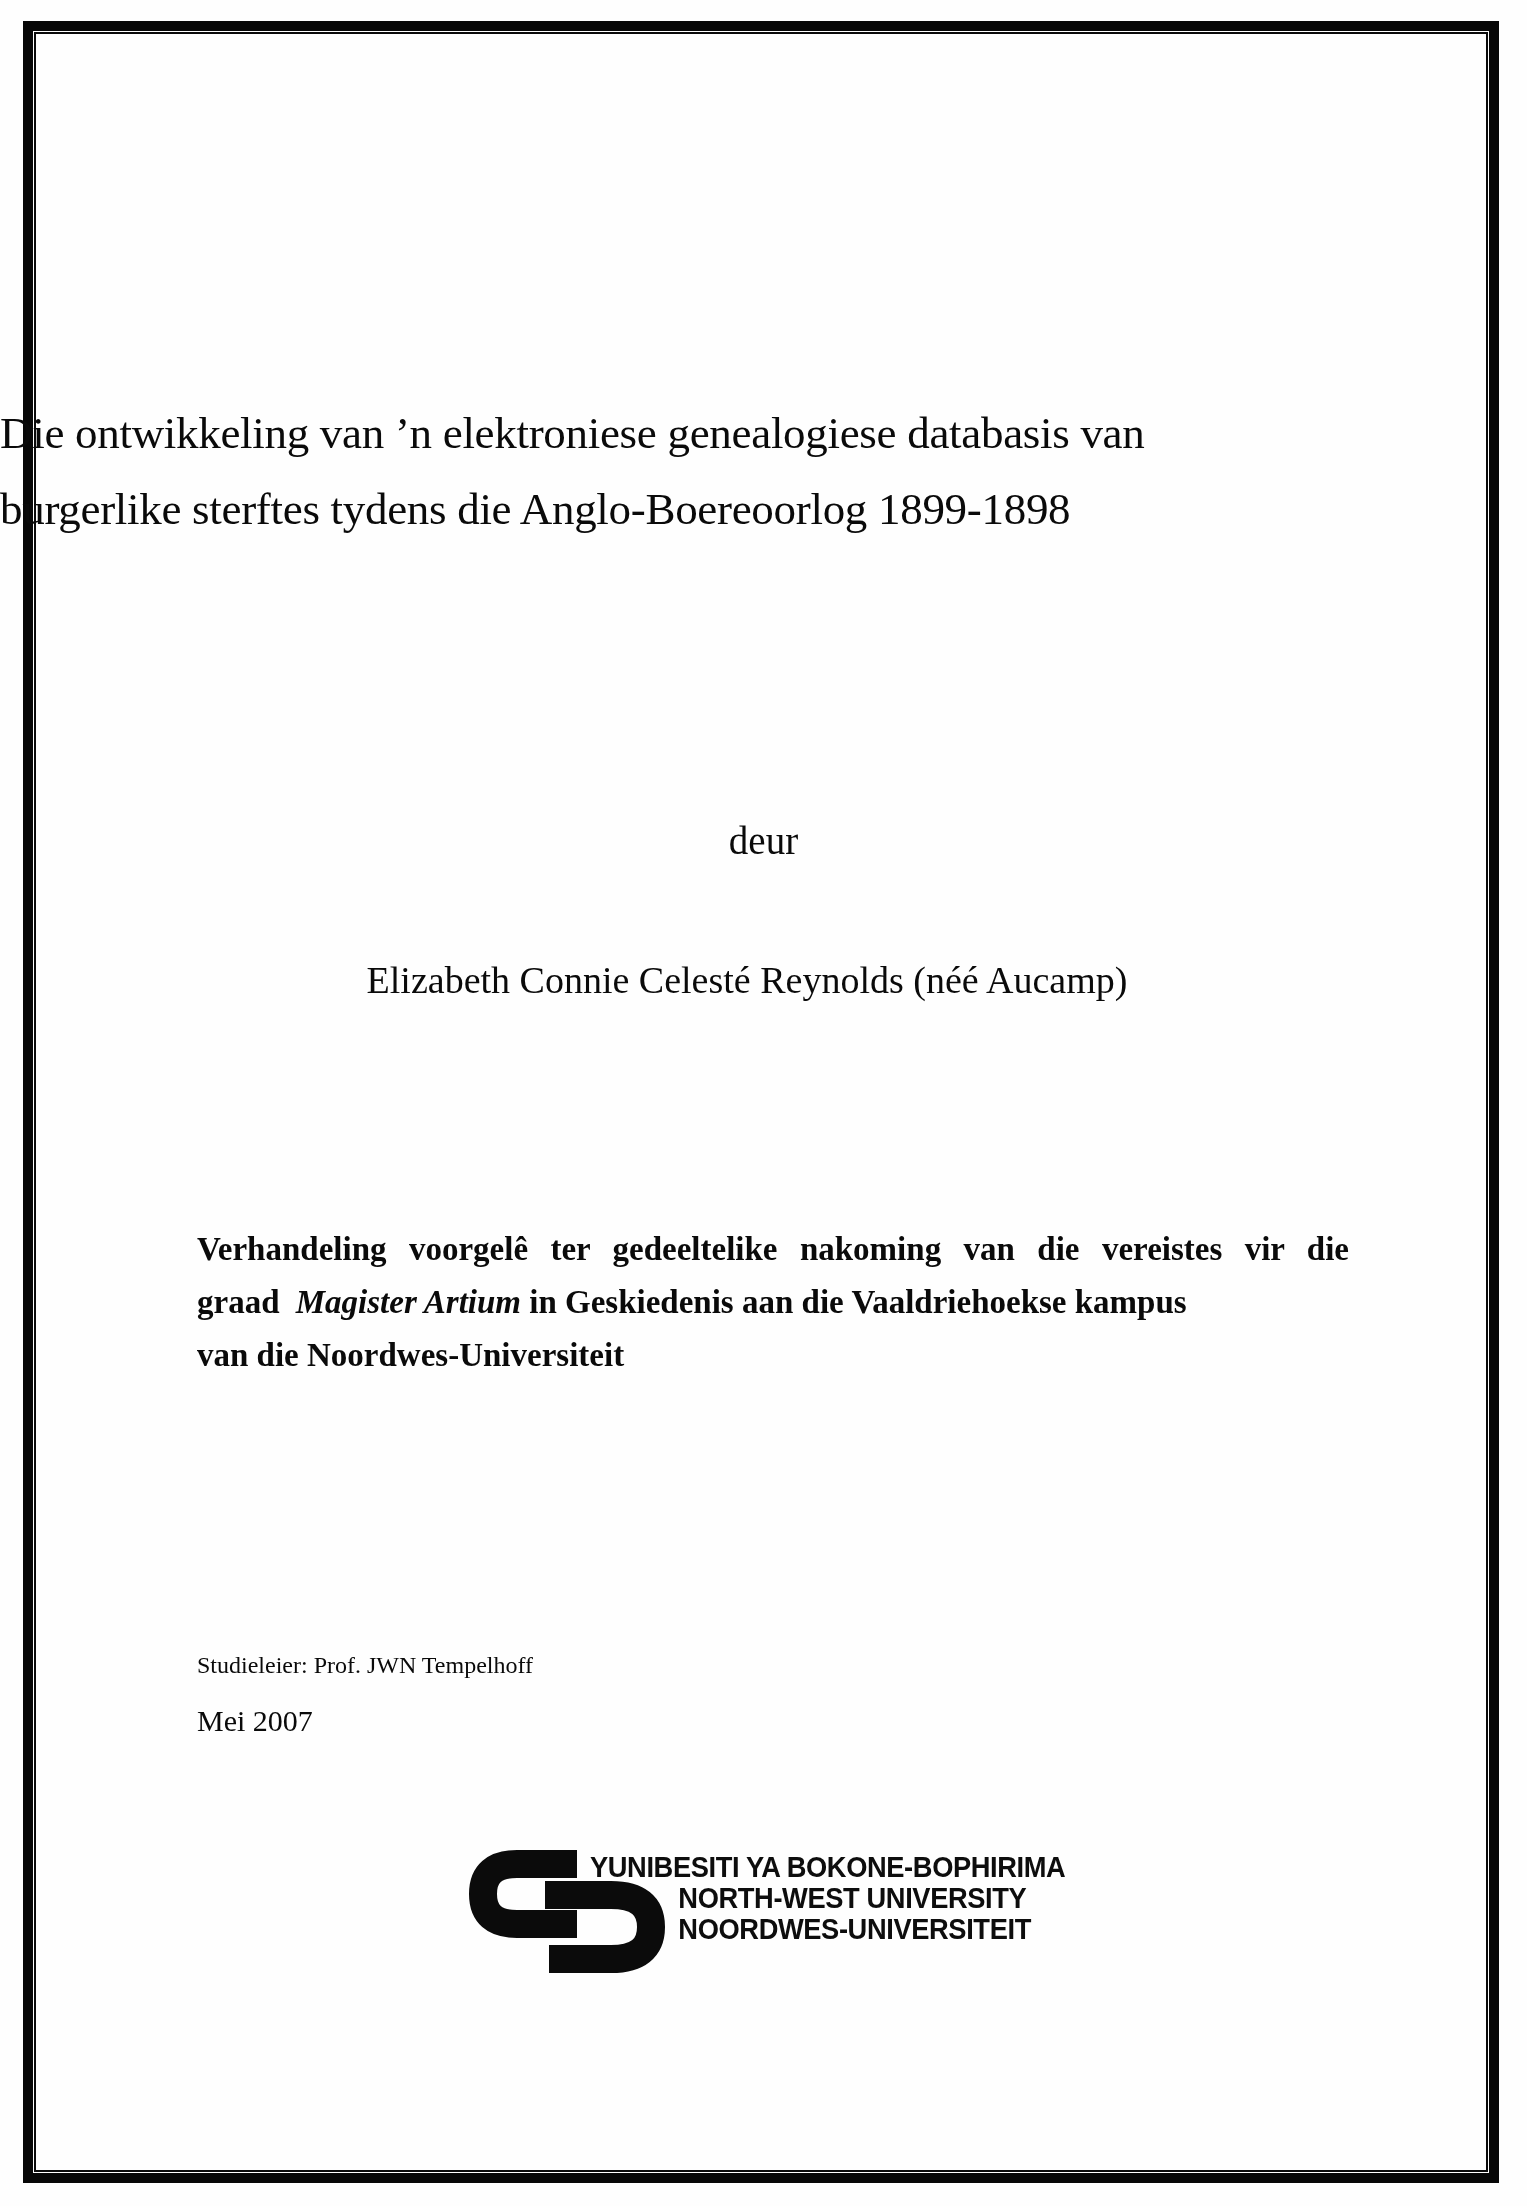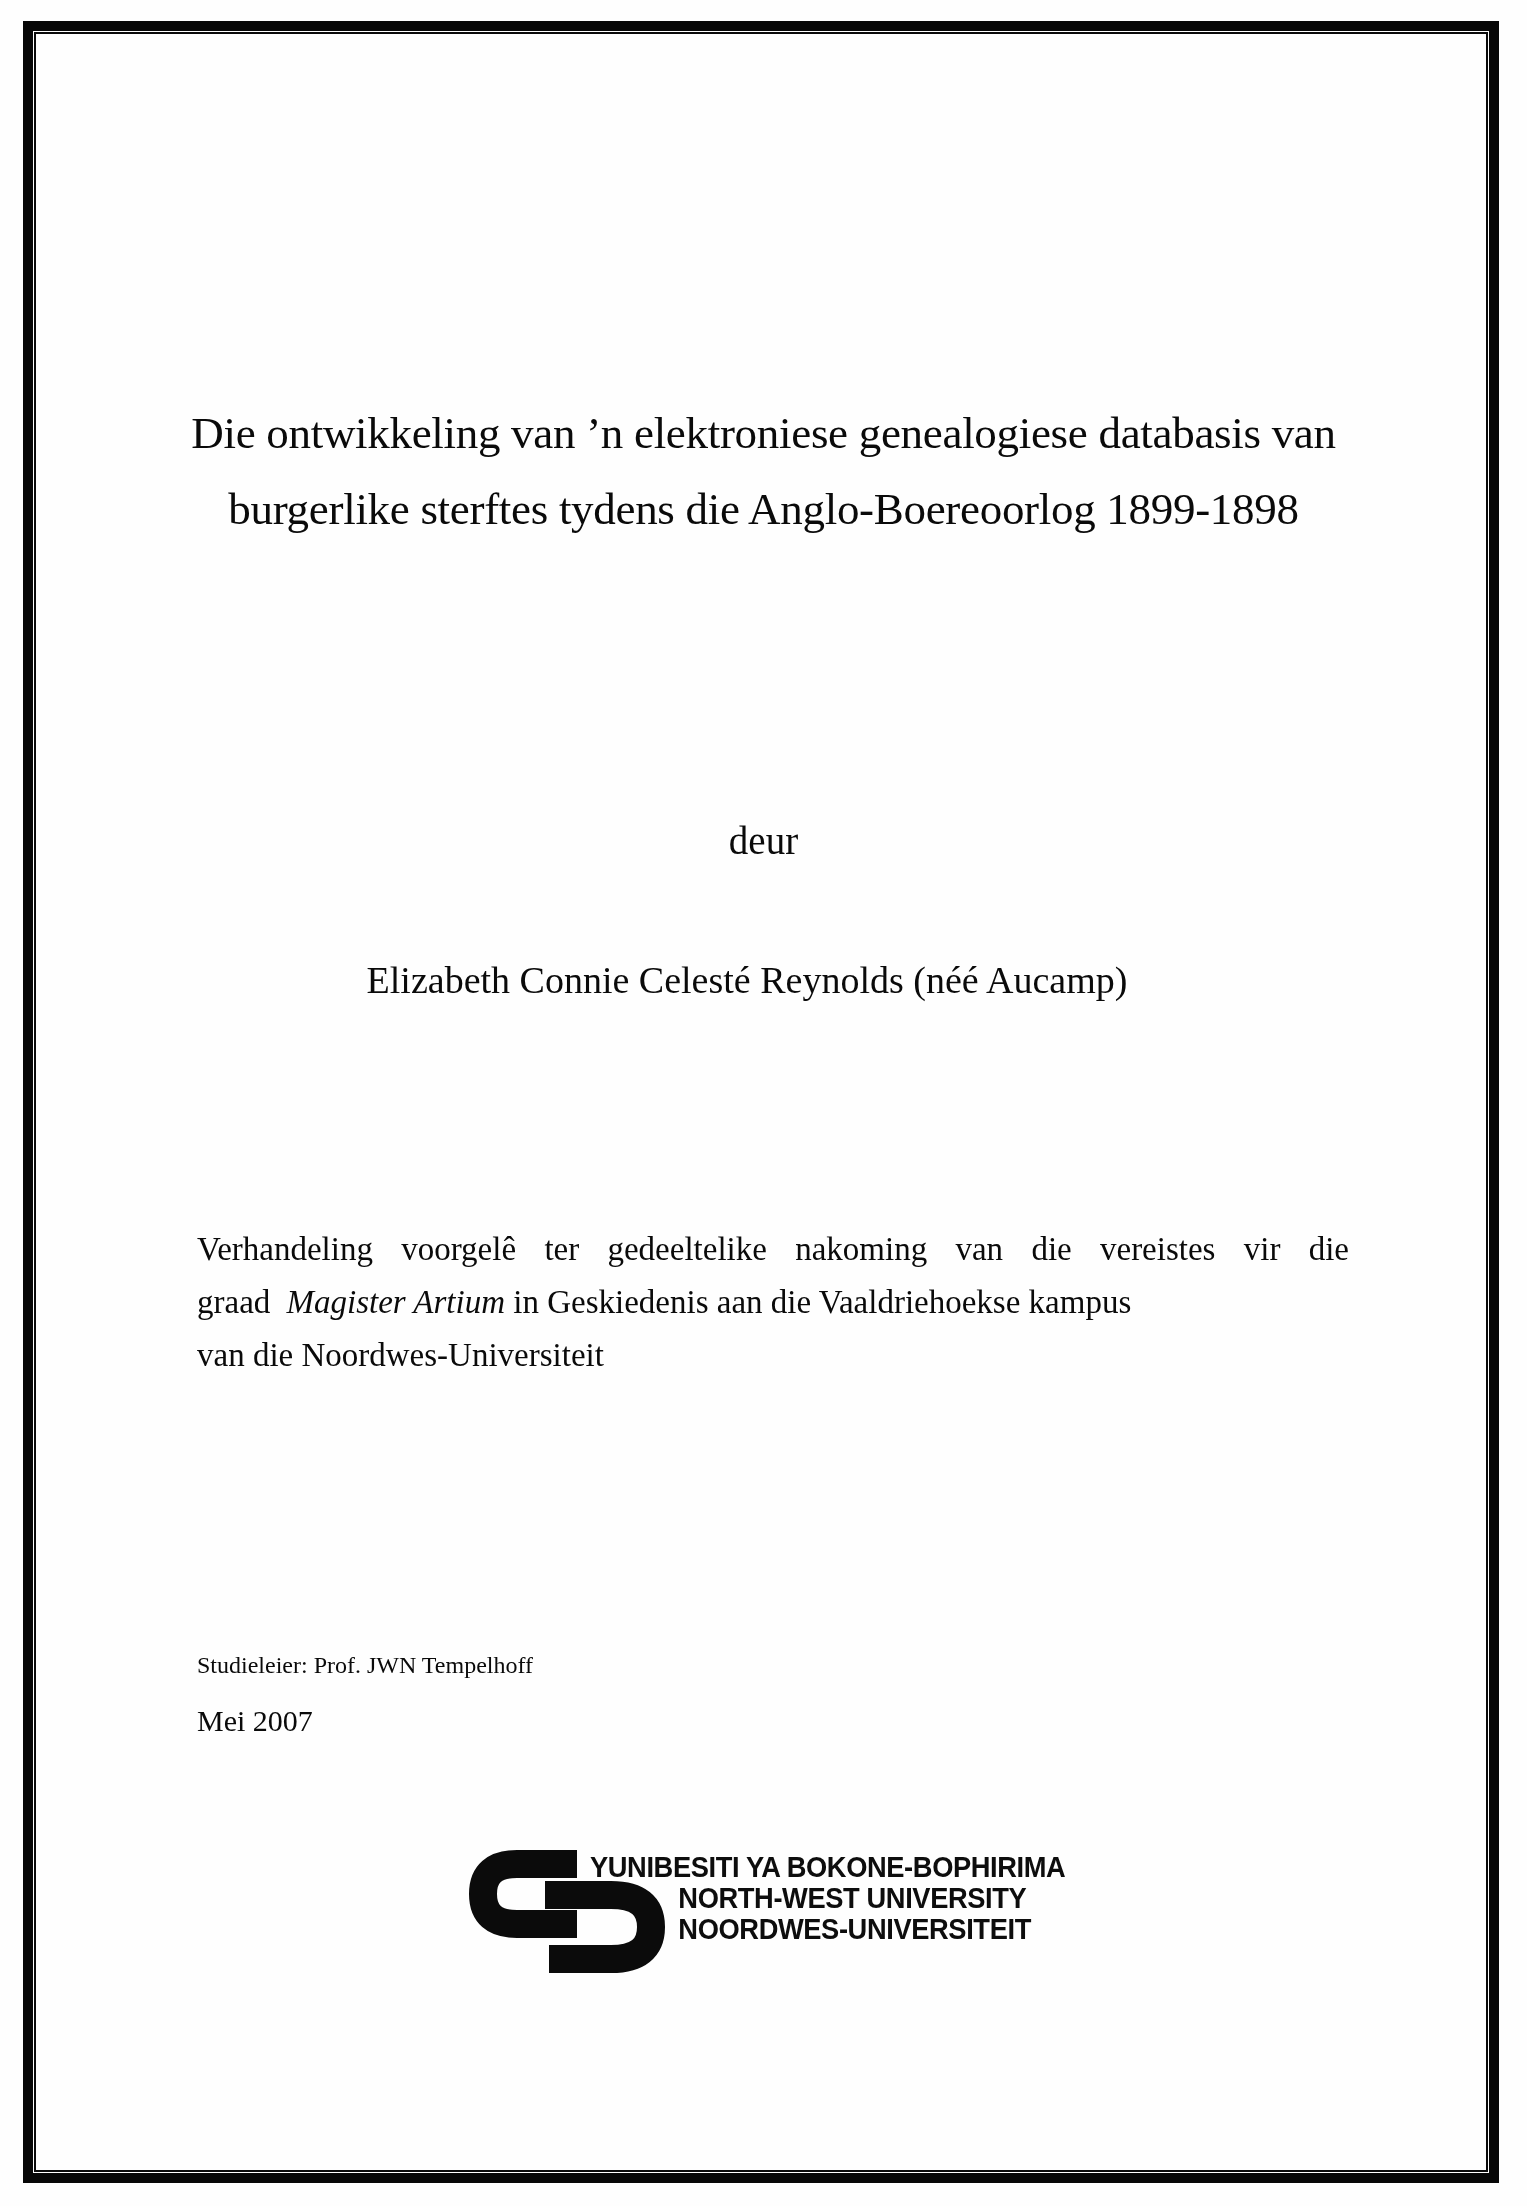--- a/index.html
+++ b/index.html
@@ -32,21 +32,21 @@
     top: 1px;
     right: 1px;
     bottom: 1px;
     border: 2px solid #0b0b0b;
   }
   .title-block {
     position: absolute;
     left: 0;
     top: 395px;
     width: 1527px;
-    text-align: center;
+    text-align: left;
   }
   .title-line {
     font-size: 45px;
     line-height: 76px;
     letter-spacing: -0.3px;
     white-space: nowrap;
   }
   .byline {
     position: absolute;
     left: 0;
@@ -63,20 +63,21 @@
     text-align: center;
     font-size: 38px;
   }
   .statement {
     position: absolute;
     left: 197px;
     top: 1223px;
     width: 1152px;
     font-size: 33px;
     line-height: 53px;
+    font-weight: bold;
   }
   .stmt-line1 {
     text-align: justify;
     text-align-last: justify;
     white-space: nowrap; 
   }
   .stmt-line1.just {
     white-space: normal;
   }
   .stmt-italic {

